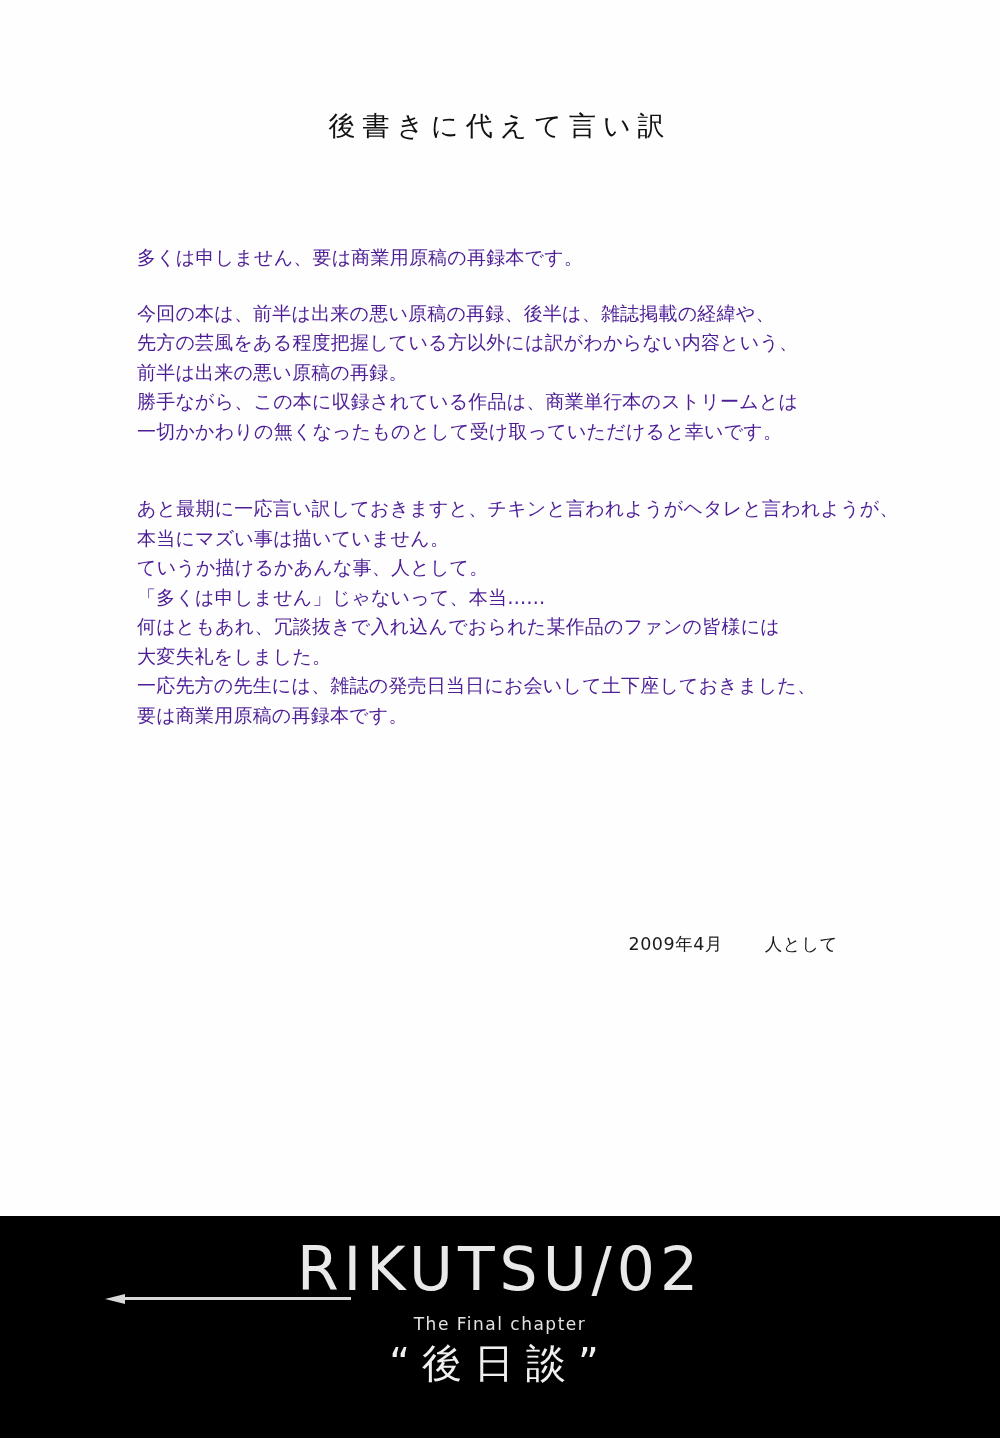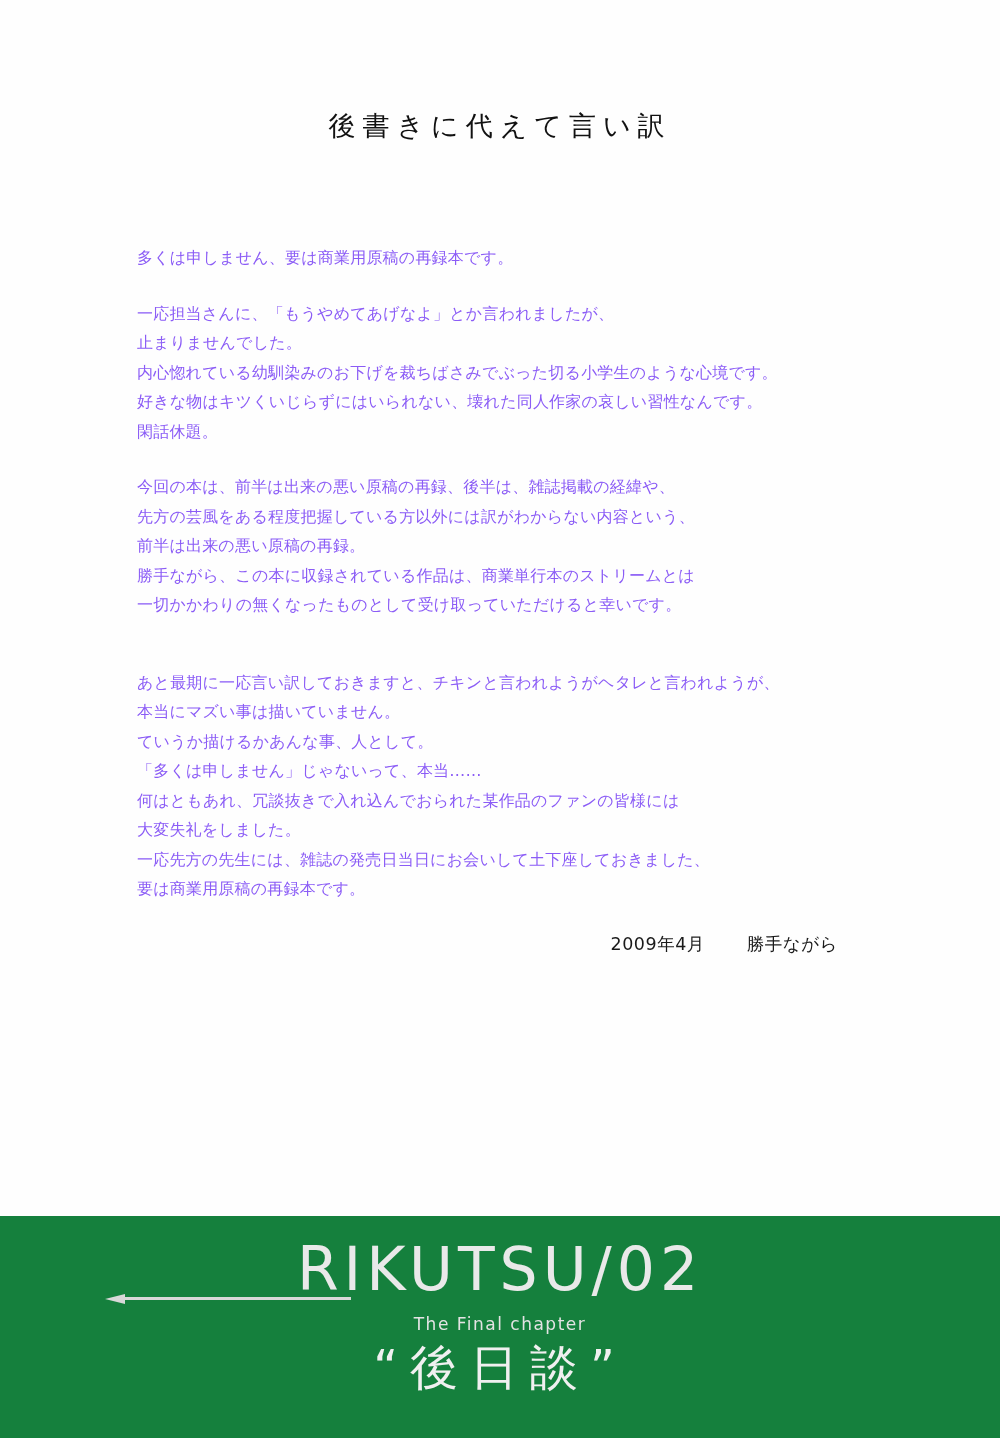--- a/index.html
+++ b/index.html
@@ -35,23 +35,23 @@
     font-weight: 500;
     font-family: Liberation Sans, sans-serif;
   }
 
   
   .body-text {
     position: absolute;
     left: 137px;
     top: 243px;
     width: 790px;
-    font-size: 16px;
+    font-size: 19px;
     line-height: 29.5px;
-    color: #8b5cf6;
+    color: #4c1d95;
     letter-spacing: 0.2px;
   }
   .para {
     margin: 0 0 26px 0;
   }
   .para.tight {
     margin-bottom: 12px;
   }
   .line {
     display: block;
@@ -72,21 +72,21 @@
   }
   .signature .sig-date { margin-right: 42px; text-align: center; }
 
   
   .footer-band {
     position: absolute;
     left: 0;
     bottom: 0;
     width: 1000px;
     height: 222px;
-    background: #15803d;
+    background: #000000;
     overflow: hidden;
   }
   .footer-band .band-inner {
     position: relative;
     width: 100%;
     height: 100%;
   }
   .footer-logo {
     position: absolute;
     top: 18px;
@@ -110,21 +110,21 @@
     letter-spacing: 1.5px;
     font-family: "DejaVu Sans", "Liberation Sans", sans-serif;
   }
   .footer-jp {
     position: absolute;
     top: 120px;
     left: 0;
     width: 100%;
     text-align: center;
     color: #f0f0f0;
-    font-size: 48px;
+    font-size: 40px;
     letter-spacing: 12px;
     font-family: "DejaVu Sans", "Liberation Sans", sans-serif;
   }
   
   .footer-arrow {
     position: absolute;
     top: 78px;
     left: 105px;
     width: 245px;
     height: 10px;
@@ -154,27 +154,20 @@
 <div class="page">
 
   <div class="afterword-title">後書きに代えて言い訳</div>
 
   <div class="body-text">
 
     <p class="para">
       <span class="line">多くは申しません、要は商業用原稿の再録本です。</span>
     </p>
 
-    <p class="para">
-      <span class="line">一応担当さんに、「もうやめてあげなよ」とか言われましたが、</span>
-      <span class="line">止まりませんでした。</span>
-      <span class="line">内心惚れている幼馴染みのお下げを裁ちばさみでぶった切る小学生のような心境です。</span>
-      <span class="line">好きな物はキツくいじらずにはいられない、壊れた同人作家の哀しい習性なんです。</span>
-      <span class="line">閑話休題。</span>
-    </p>
 
     <p class="para">
       <span class="line">今回の本は、前半は出来の悪い原稿の再録、後半は、雑誌掲載の経緯や、</span>
       <span class="line">先方の芸風をある程度把握している方以外には訳がわからない内容という、</span>
       <span class="line">前半は出来の悪い原稿の再録。</span>
       <span class="line">勝手ながら、この本に収録されている作品は、商業単行本のストリームとは</span>
       <span class="line">一切かかわりの無くなったものとして受け取っていただけると幸いです。</span>
     </p>
 
     <div class="gap-large"></div>
@@ -186,21 +179,21 @@
       <span class="line">「多くは申しません」じゃないって、本当……</span>
       <span class="line">何はともあれ、冗談抜きで入れ込んでおられた某作品のファンの皆様には</span>
       <span class="line">大変失礼をしました。</span>
       <span class="line">一応先方の先生には、雑誌の発売日当日にお会いして土下座しておきました、</span>
       <span class="line">要は商業用原稿の再録本です。</span>
     </p>
 
   </div>
 
   <div class="signature">
-    <span class="sig-date">2009年4月</span><span class="sig-author">勝手ながら</span>
+    <span class="sig-date">2009年4月</span><span class="sig-author">人として</span>
   </div>
 
   <div class="footer-band">
     <div class="band-inner">
       <div class="footer-arrow">
         <div class="head"></div>
         <div class="shaft"></div>
       </div>
       <div class="footer-logo">RIKUTSU/02</div>
       <div class="footer-sub">The Final chapter</div>

